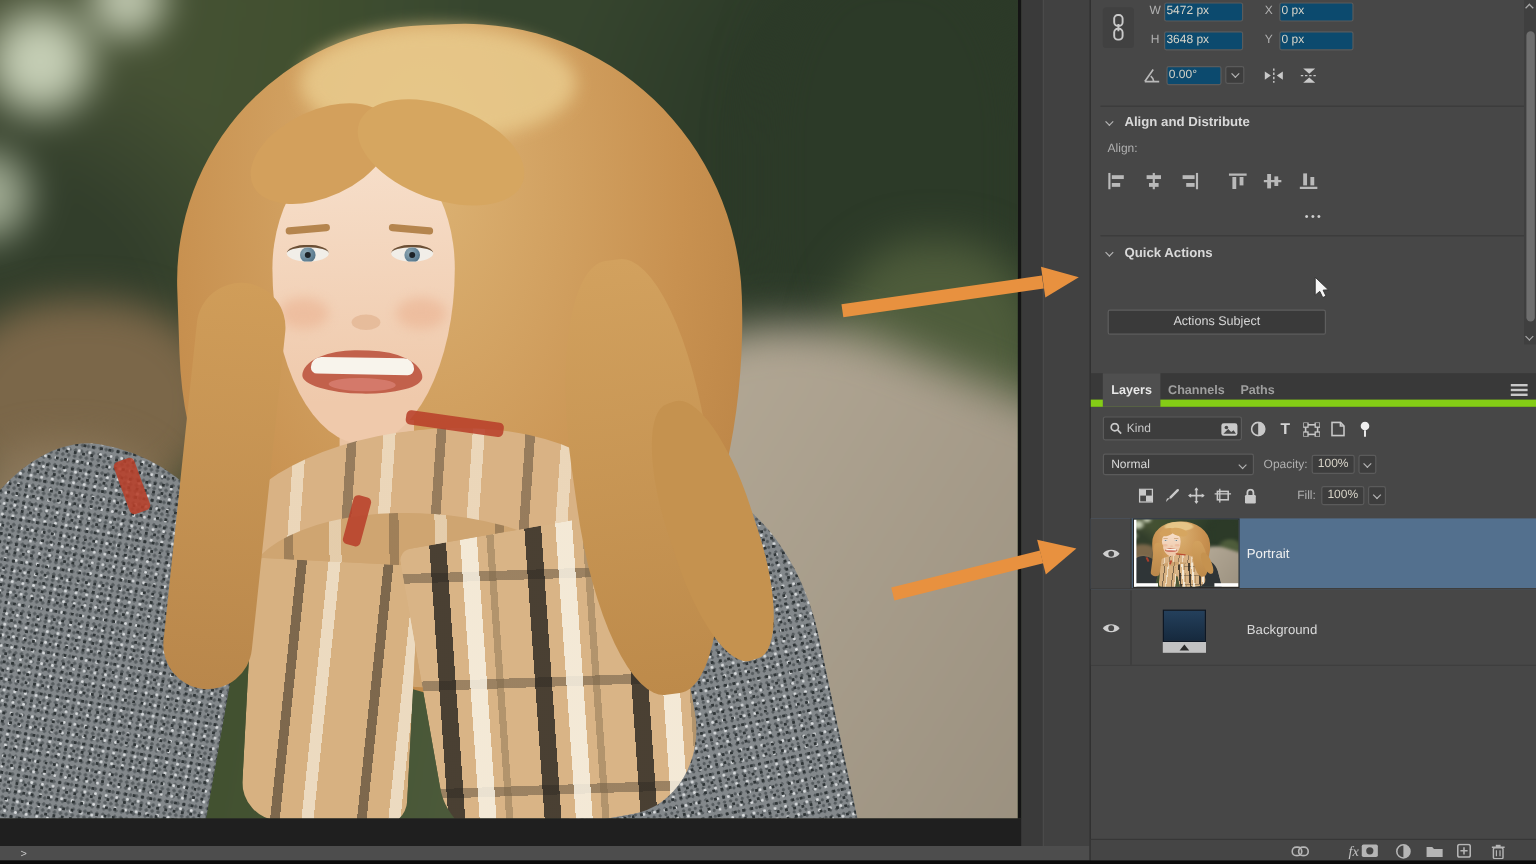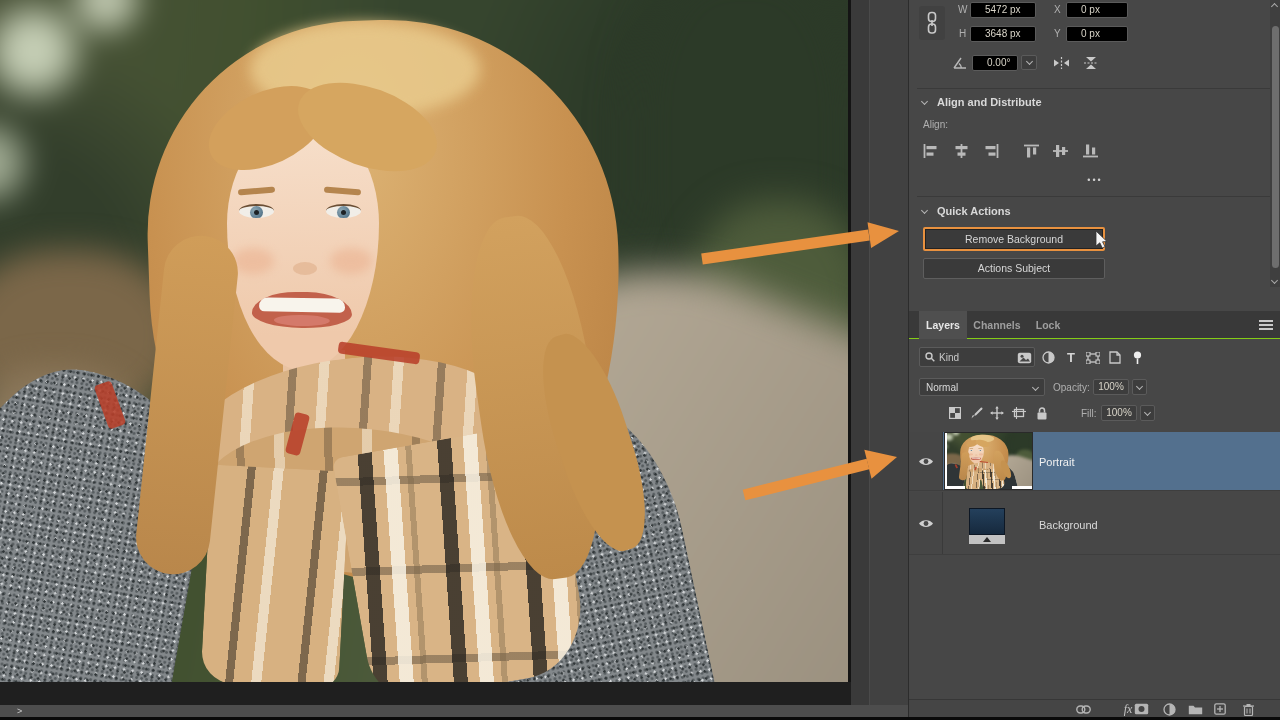--- a/index.html
+++ b/index.html
@@ -111,22 +111,22 @@
   .status-strip { position:absolute; left:0; top:705px; width:908px; height:12px; background:#4d4d4d;
     color:#cfcfcf; font-size:9px; line-height:12px; padding-left:17px; }
   .bottom-black { position:absolute; left:0; top:717px; width:1280px; height:3px; background:#0a0a0a; }
 
   
   .right-panel { position:absolute; left:908px; top:0; width:372px; height:720px;
     background:#474747; border-left:1px solid #2c2c2c; color:#c9c9c9; font-size:10px; }
   .divider { position:absolute; left:8px; right:10px; height:1px; background:#3a3a3a; }
 
   .label { color:#b0b0b0; }
-  .field { position:absolute; height:16px; background:#000000; border:1px solid #5b5b5b;
-    border-radius:2px; color:#d8d4c8; font-size:10px; line-height:13px; padding-left:14px; }
+  .field { position:absolute; height:16px; background:#0c4a6e; border:1px solid #5b5b5b;
+    border-radius:2px; color:#d8d4c8; font-size:10px; line-height:13px; padding-left:1px; }
   .chev { display:inline-block; width:5px; height:5px; border-right:1.4px solid #b5b5b5;
     border-bottom:1.4px solid #b5b5b5; transform:rotate(45deg); }
   .chevbox { position:absolute; width:16px; height:15px; background:#3d3d3d; border:1px solid #5b5b5b;
     border-radius:2px; display:flex; align-items:center; justify-content:center; }
   .chevbox .chev { margin-top:-2px; }
 
   .linkbox { position:absolute; left:10px; top:6px; width:26px; height:34px; background:#414141;
     border-radius:3px; display:flex; align-items:center; justify-content:center; }
   .sec-title { position:absolute; font-weight:bold; font-size:11px; color:#d9d9d9; }
   .sec-chev { position:absolute; }
@@ -136,21 +136,21 @@
   .qa-btn.focused { border:2px solid #e8913f; box-shadow:inset 0 0 0 1px #222; }
 
   .scrollbar { position:absolute; left:361px; top:0; width:10px; height:287px; background:#3f3f3f; }
   .sb-thumb { position:absolute; left:1.5px; top:26px; width:7px; height:242px; background:#6e6e6e; border-radius:4px; }
   .sb-chev-up { position:absolute; left:2px; top:4px; width:5px; height:5px;
     border-left:1.4px solid #a9a9a9; border-top:1.4px solid #a9a9a9; transform:rotate(45deg); }
   .sb-chev-dn { position:absolute; left:2px; bottom:4px; width:5px; height:5px;
     border-right:1.4px solid #a9a9a9; border-bottom:1.4px solid #a9a9a9; transform:rotate(45deg); }
 
   .tabbar { position:absolute; left:0; top:311px; width:372px; height:28px; background:#393939;
-    border-bottom:1px solid #84cc16; }
+    border-bottom:6px solid #84cc16; }
   .tab { position:absolute; top:0; height:28px; line-height:28px; font-size:10.5px; font-weight:bold;
     color:#9f9f9f; text-align:center; }
   .tab.active { background:#4f4f4f; color:#e8e8e8; }
   .hamburger { position:absolute; right:8px; top:9px; width:14px; }
   .hamburger div { height:2px; background:#c9c9c9; margin-bottom:2px; }
 
   .kindbox { position:absolute; left:10px; top:347px; width:116px; height:20px; background:#3d3d3d;
     border:1px solid #5b5b5b; border-radius:2px; display:flex; align-items:center; gap:4px; padding:0 5px; }
   .filter-icon { position:absolute; top:349px; width:18px; height:17px; display:flex;
     align-items:center; justify-content:center; }
@@ -342,33 +342,32 @@
           <rect x="3" y="0.5" width="3.2" height="10" fill="#b9b9b9"></rect>
           <rect x="9" y="3.5" width="3.2" height="7" fill="#b9b9b9"></rect>
         </svg>
     </div>
     <div class="more-dots">•••</div>
 
     <div class="divider" style="top:196px;"></div>
 
     <span class="sec-chev chev" style="left:13px; top:208px;"></span>
     <div class="sec-title" style="left:28px; top:205px;">Quick Actions</div>
-    <div class="qa-btn focused" style="top:227px; height:24px; line-height:20px;">Remove Background</div>
     <div class="qa-btn" style="top:258px; height:21px; line-height:19px;">Actions Subject</div>
 
     <div class="scrollbar">
       <div class="sb-chev-up"></div>
       <div class="sb-thumb"></div>
       <div class="sb-chev-dn"></div>
     </div>
 
     <div class="tabbar">
       <div class="tab active" style="left:10px; width:48px;">Layers</div>
       <div class="tab" style="left:60px; width:56px;">Channels</div>
-      <div class="tab" style="left:118px; width:42px;">Lock</div>
+      <div class="tab" style="left:118px; width:42px;">Paths</div>
       <div class="hamburger">
           <div></div>
           <div></div>
           <div></div>
         </div>
     </div>
 
     <div class="kindbox">
       <svg width="10" height="10" viewBox="0 0 10 10">
         <circle cx="4" cy="4" r="3" fill="none" stroke="#c9c9c9" stroke-width="1.4"></circle>

